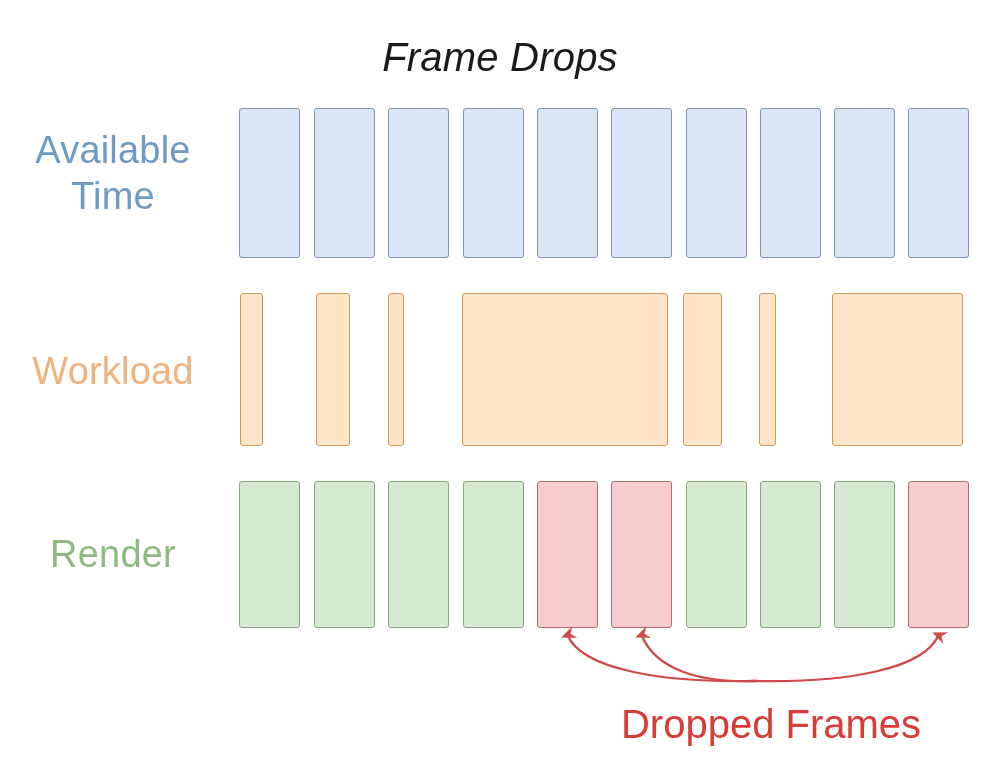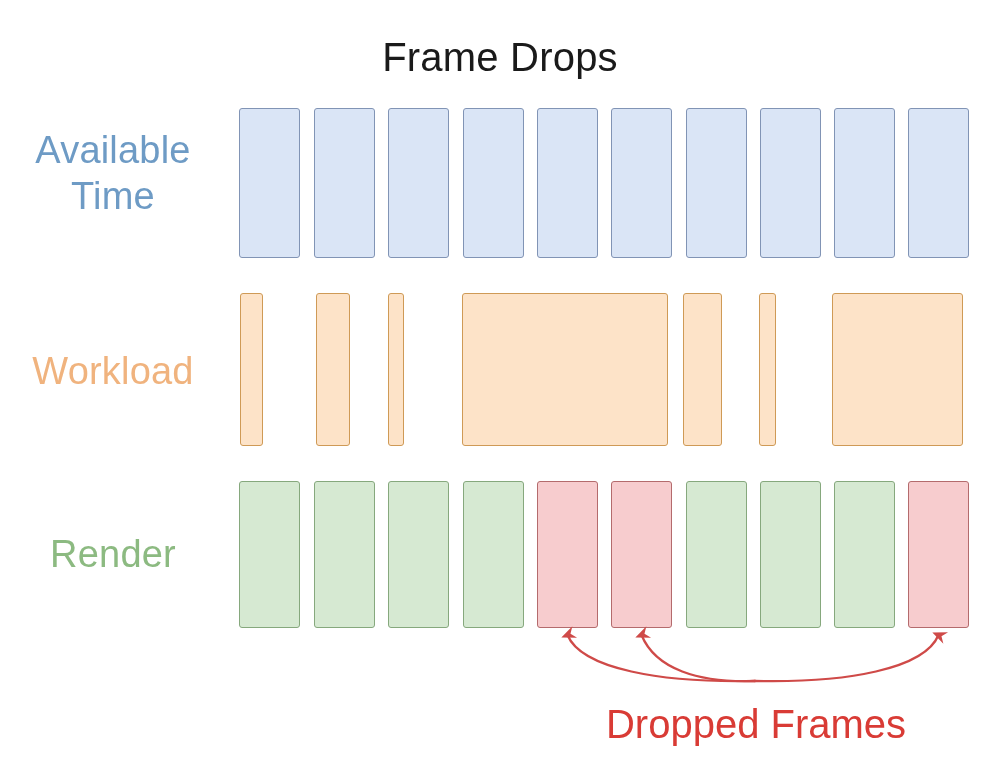--- a/index.html
+++ b/index.html
@@ -30,20 +30,21 @@
     position: absolute;
     left: 0;
     top: 33px;
     width: 1000px;
     text-align: center;
     font-size: 40px;
     line-height: 48px;
     color: #1a1a1a;
     letter-spacing: 0.2px;
     white-space: nowrap;
+    font-style: italic;
   }
 
   
   .row-label {
     position: absolute;
     text-align: center;
     font-size: 38px;
     line-height: 46px;
     white-space: pre-line;
     letter-spacing: 0.2px;
@@ -95,21 +96,21 @@
     position: absolute;
     left: 0;
     top: 0;
     width: 1000px;
     height: 780px;
     pointer-events: none;
     overflow: visible;
   }
   #dropped-caption {
     position: absolute;
-    left: 526px;
+    left: 541px;
     top: 700px;
     width: 460px;
     text-align: center;
     font-size: 40px;
     line-height: 48px;
     color: #d93b35;
     white-space: nowrap;
   }
 </style>
 </head>

